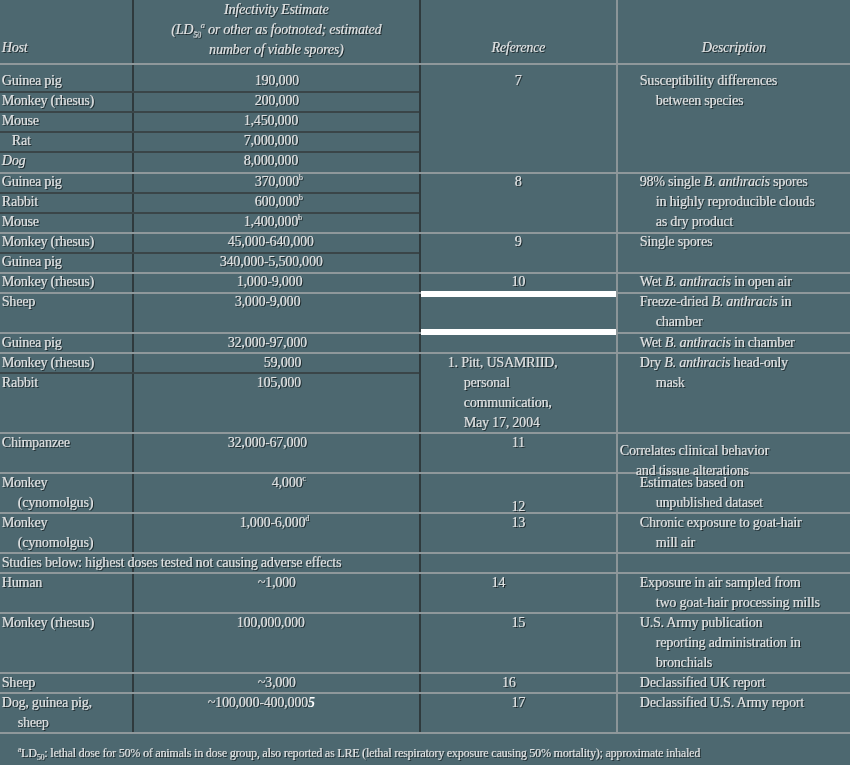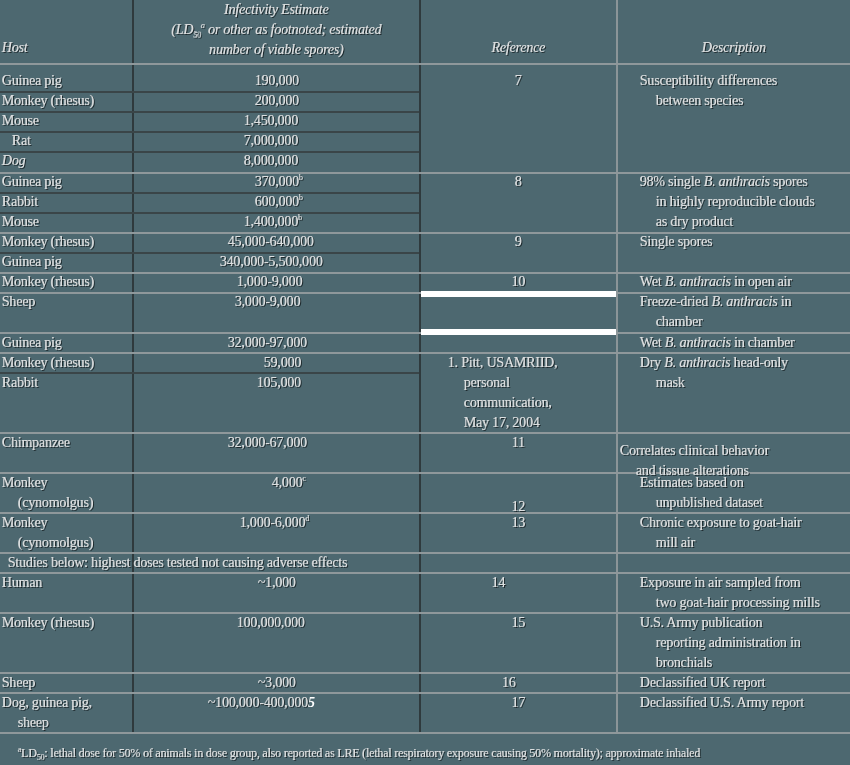--- a/index.html
+++ b/index.html
@@ -99,21 +99,21 @@
   <div class="cell txt" style="left:2px; top:373px;">Rabbit</div>
   <div class="cell txt" style="left:2px; top:433px;">Chimpanzee</div>
   <div class="cell txt" style="left:2px; top:473px;">
     <div>Monkey</div>
     <div class="indent">(cynomolgus)</div>
   </div>
   <div class="cell txt" style="left:2px; top:513px;">
     <div>Monkey</div>
     <div class="indent">(cynomolgus)</div>
   </div>
-  <div class="cell txt" style="left:8px; top:553px;">Studies below: highest doses tested not causing adverse effects</div>
+  <div class="cell txt" style="left:2px; top:553px;">Studies below: highest doses tested not causing adverse effects</div>
   <div class="cell txt" style="left:2px; top:573px;">Human</div>
   <div class="cell txt" style="left:2px; top:613px;">Monkey (rhesus)</div>
   <div class="cell txt" style="left:2px; top:673px;">Sheep</div>
   <div class="cell txt" style="left:2px; top:693px;">
     <div>Dog, guinea pig,</div>
     <div class="indent">sheep</div>
   </div>
 
   <div class="cell txt" style="left:255px; top:71px;">190,000</div>
   <div class="cell txt" style="left:255px; top:91px;">200,000</div>

